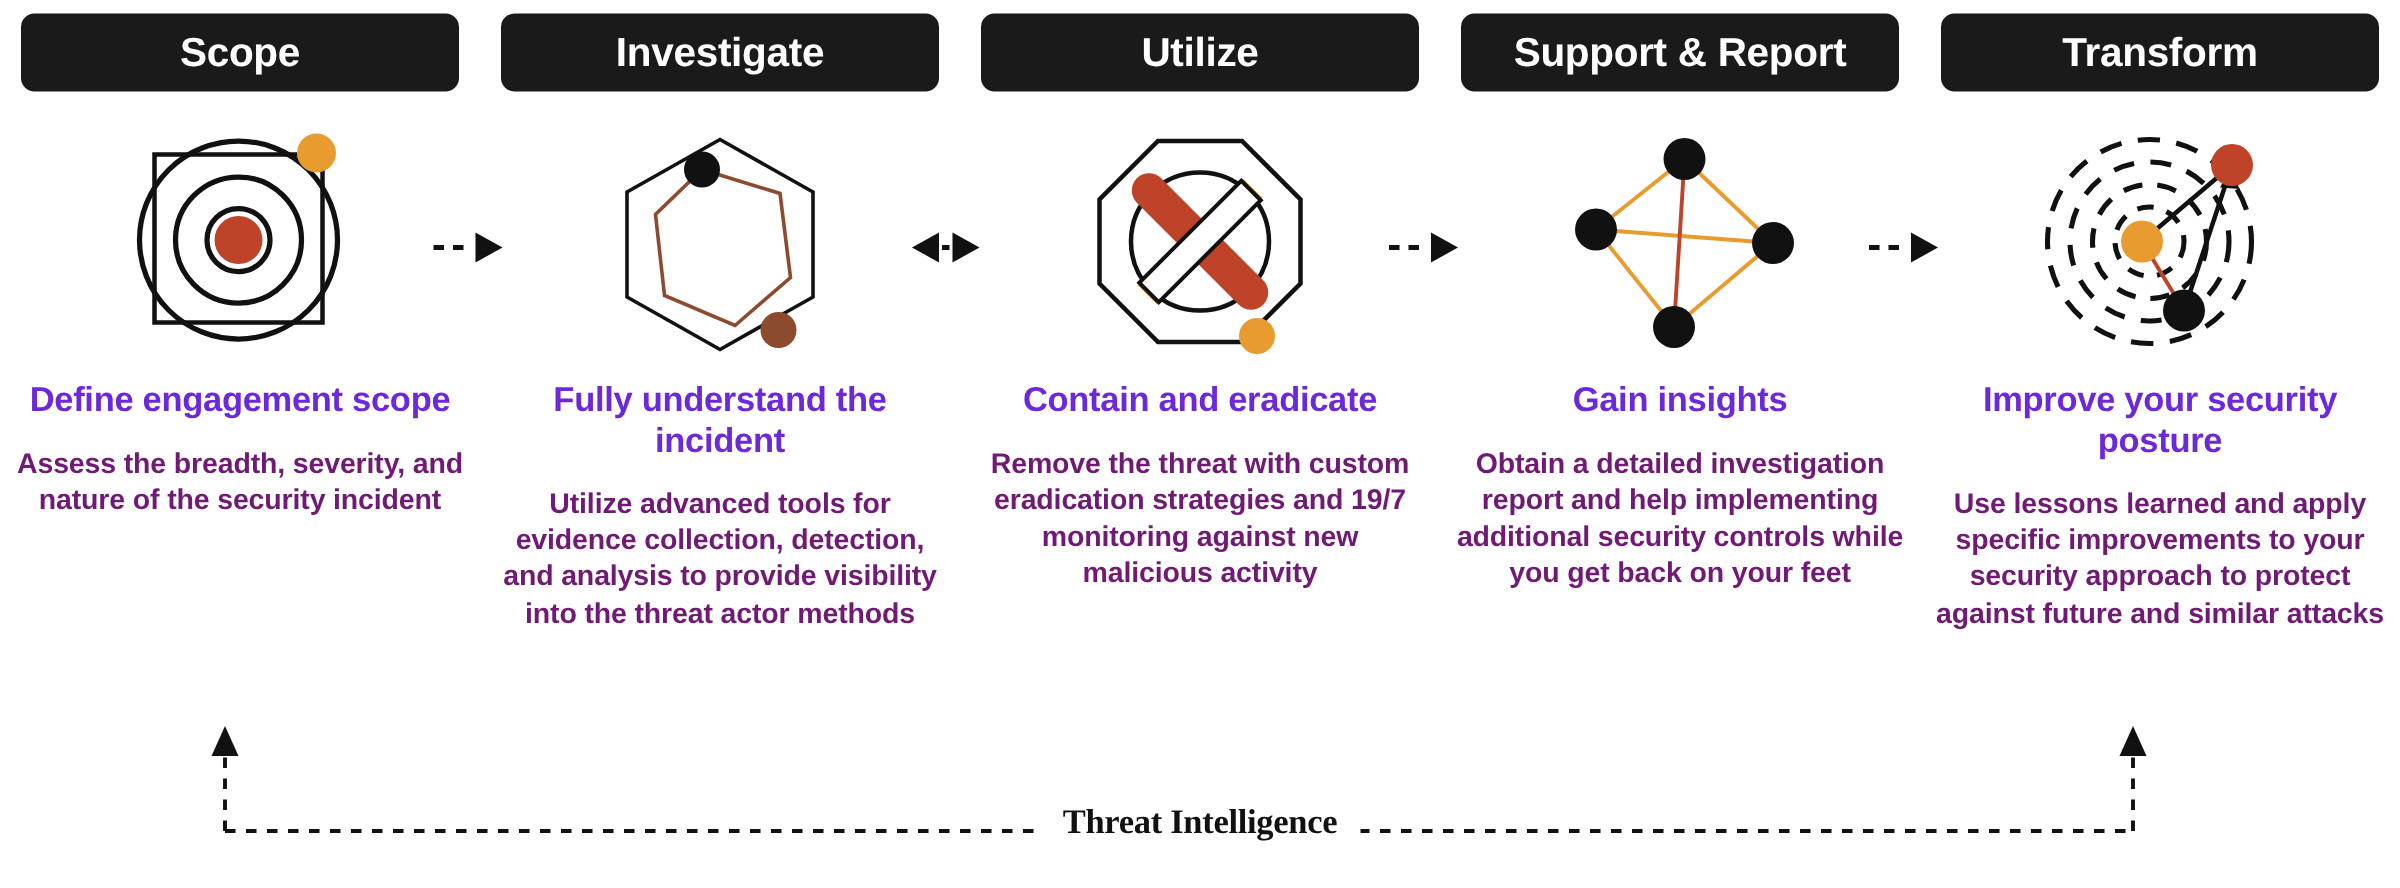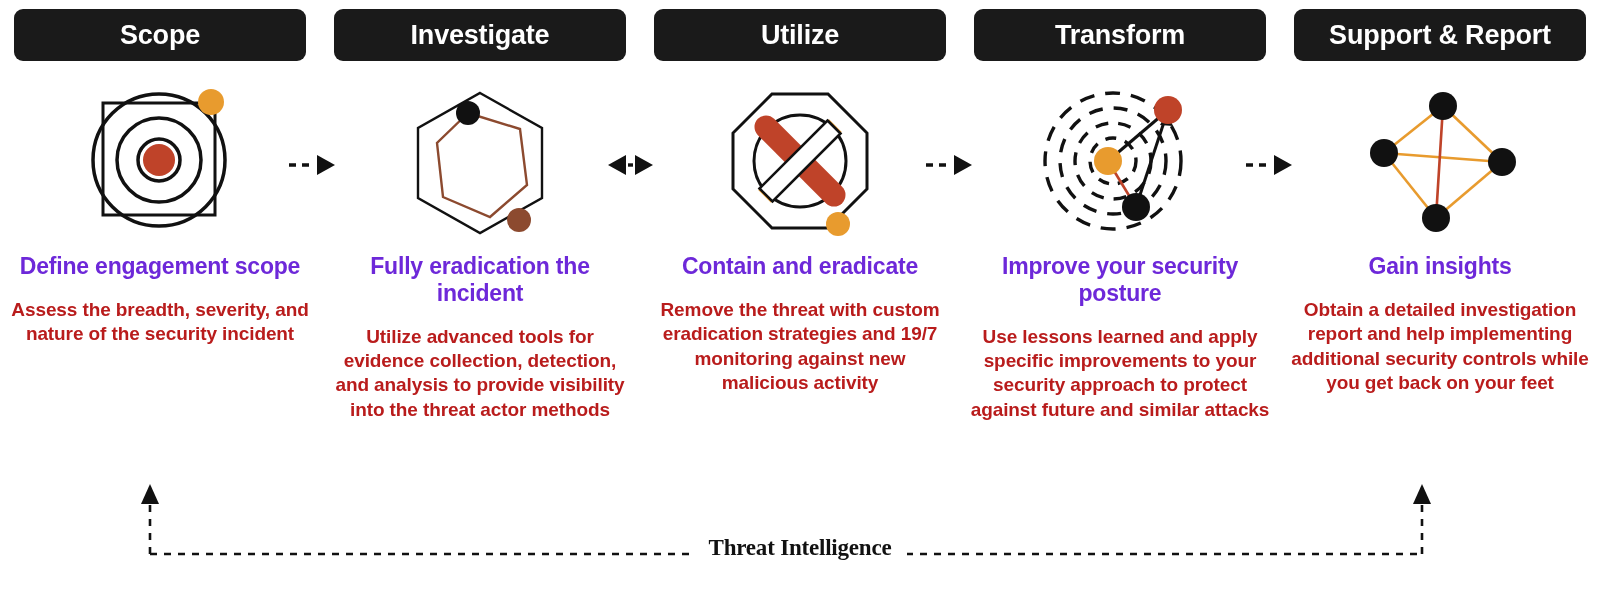--- a/index.html
+++ b/index.html
@@ -61,21 +61,21 @@
     color:#6d28d9;
     margin-top:12px;
     max-width:300px;
     letter-spacing:-0.2px;
   }
   .stage-desc{
     font-size:19px;
     font-weight:bold;
     line-height:1.28;
     text-align:center;
-    color:#b91c1c;
+    color:#701a75;
     margin-top:18px;
     max-width:300px;
     letter-spacing:-0.1px;
   }
 
   
   .connector{
     position:absolute;
     top:150px;
     width:60px;height:30px;
@@ -131,21 +131,21 @@
       <div class="pill-label">Investigate</div>
     </div>
     <div class="icon-slot">
       <svg width="180" height="160" viewBox="0 0 180 160">
         <polygon points="90,12 152,47 152,117 90,152 28,117 28,47" fill="none" stroke="#111111" stroke-width="2.4"></polygon>
         <polygon points="78,32 130,48 137,104 100,136 53,116 47,62" fill="none" stroke="#8c4a2f" stroke-width="2.4"></polygon>
         <circle cx="78" cy="32" r="12" fill="#111111"></circle>
         <circle cx="129" cy="139" r="12" fill="#8c4a2f"></circle>
       </svg>
     </div>
-    <div class="stage-title">Fully eradication the incident</div>
+    <div class="stage-title">Fully understand the incident</div>
     <div class="stage-desc">Utilize advanced tools for evidence collection, detection, and analysis to provide visibility into the threat actor methods</div>
   </div>
 
   <div class="stage">
     <div class="pill">
       <div class="pill-label">Utilize</div>
     </div>
     <div class="icon-slot">
       <svg width="180" height="160" viewBox="0 0 180 160">
         <polygon points="62,13 118,13 157,52 157,108 118,147 62,147 23,108 23,52" fill="none" stroke="#111111" stroke-width="3"></polygon>
@@ -158,20 +158,44 @@
           <line x1="124" y1="46" x2="56" y2="114" stroke="#ffffff" stroke-width="15" stroke-linecap="butt"></line>
           <line x1="124" y1="46" x2="56" y2="114" stroke="#111111" stroke-width="15" stroke-linecap="butt" fill="none" opacity="0"></line>
           <path d="M124,46 L56,114" stroke="none"></path>
           <path d="M117.5,39.5 L130.5,52.5 L62.5,120.5 L49.5,107.5 Z" fill="#ffffff" stroke="#111111" stroke-width="2.6"></path>
         </g>
         <circle cx="128" cy="143" r="12" fill="#e89b2e"></circle>
       </svg>
     </div>
     <div class="stage-title">Contain and eradicate</div>
     <div class="stage-desc">Remove the threat with custom eradication strategies and 19/7 monitoring against new malicious activity</div>
+  </div>
+
+  <div class="stage">
+    <div class="pill">
+      <div class="pill-label">Support &amp; Report</div>
+    </div>
+    <div class="icon-slot">
+      <svg width="180" height="160" viewBox="0 0 180 160">
+        <g stroke="#e89b2e" stroke-width="2.6" fill="none">
+          <line x1="93" y1="25" x2="34" y2="72"></line>
+          <line x1="93" y1="25" x2="152" y2="81"></line>
+          <line x1="34" y1="72" x2="152" y2="81"></line>
+          <line x1="34" y1="72" x2="86" y2="137"></line>
+          <line x1="152" y1="81" x2="86" y2="137"></line>
+        </g>
+        <line x1="93" y1="25" x2="86" y2="137" stroke="#bf4329" stroke-width="2.6"></line>
+        <circle cx="93" cy="25" r="14" fill="#111111"></circle>
+        <circle cx="34" cy="72" r="14" fill="#111111"></circle>
+        <circle cx="152" cy="81" r="14" fill="#111111"></circle>
+        <circle cx="86" cy="137" r="14" fill="#111111"></circle>
+      </svg>
+    </div>
+    <div class="stage-title">Gain insights</div>
+    <div class="stage-desc">Obtain a detailed investigation report and help implementing additional security controls while you get back on your feet</div>
   </div>
 
   <div class="stage">
     <div class="pill">
       <div class="pill-label">Transform</div>
     </div>
     <div class="icon-slot">
       <svg width="180" height="160" viewBox="0 0 180 160">
         <g fill="none" stroke="#111111" stroke-width="3.4" stroke-linecap="butt">
           <circle cx="83" cy="80" r="68" stroke-dasharray="15 11"></circle>
@@ -185,44 +209,20 @@
         <path d="M130,44 L137,31 L143,45" fill="#111111"></path>
         <circle cx="138" cy="29" r="14" fill="#bf4329"></circle>
         <circle cx="78" cy="80" r="14" fill="#e89b2e"></circle>
         <circle cx="106" cy="126" r="14" fill="#111111"></circle>
       </svg>
     </div>
     <div class="stage-title">Improve your security posture</div>
     <div class="stage-desc">Use lessons learned and apply specific improvements to your security approach to protect against future and similar attacks</div>
   </div>
 
-  <div class="stage">
-    <div class="pill">
-      <div class="pill-label">Support &amp; Report</div>
-    </div>
-    <div class="icon-slot">
-      <svg width="180" height="160" viewBox="0 0 180 160">
-        <g stroke="#e89b2e" stroke-width="2.6" fill="none">
-          <line x1="93" y1="25" x2="34" y2="72"></line>
-          <line x1="93" y1="25" x2="152" y2="81"></line>
-          <line x1="34" y1="72" x2="152" y2="81"></line>
-          <line x1="34" y1="72" x2="86" y2="137"></line>
-          <line x1="152" y1="81" x2="86" y2="137"></line>
-        </g>
-        <line x1="93" y1="25" x2="86" y2="137" stroke="#bf4329" stroke-width="2.6"></line>
-        <circle cx="93" cy="25" r="14" fill="#111111"></circle>
-        <circle cx="34" cy="72" r="14" fill="#111111"></circle>
-        <circle cx="152" cy="81" r="14" fill="#111111"></circle>
-        <circle cx="86" cy="137" r="14" fill="#111111"></circle>
-      </svg>
-    </div>
-    <div class="stage-title">Gain insights</div>
-    <div class="stage-desc">Obtain a detailed investigation report and help implementing additional security controls while you get back on your feet</div>
-  </div>
-
 </div>
 
 <div class="connector c1">
   <svg width="60" height="30" viewBox="0 0 60 30">
     <line x1="6" y1="15" x2="32" y2="15" stroke="#111111" stroke-width="3.4" stroke-dasharray="7 6"></line>
     <polygon points="34,5 52,15 34,25" fill="#111111"></polygon>
   </svg>
 </div>
 
 <div class="connector c2">

